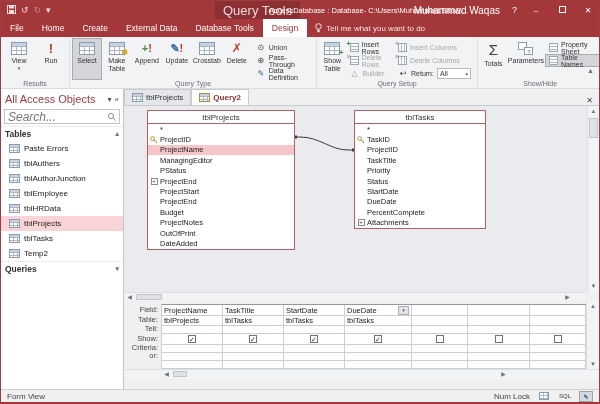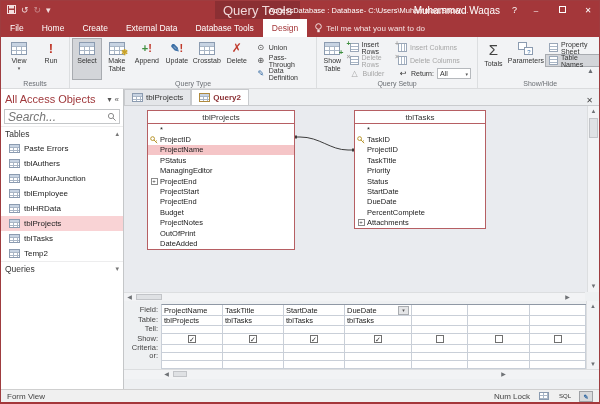--- a/index.html
+++ b/index.html
@@ -59,21 +59,21 @@
   .param-ic i:first-child { left:0; top:0; } .param-ic i:last-child { right:0; bottom:0; }
 
   
   .main { position:absolute; left:0; top:88px; width:100%; height:301px; display:flex; }
   .sidebar { width:126px; background:#fff; border-right:1px solid #c4c6c8; display:flex; flex-direction:column; }
   .sb-header { height:20px; display:flex; align-items:center; padding:0 4px; }
   .sb-title { flex:1; color:#a0393c; font-size:11px; }
   .sb-hicons { display:flex; gap:3px; color:#555; font-size:8px; }
   .sb-search { height:15px; margin:0 3px 2px 3px; border:1px solid #c4c6c8; display:flex; align-items:center; background:#fff; }
   .sb-search input { flex:1; border:0; outline:0; font-size:12px; font-style:italic; color:#777; width:80px; padding:0 3px; font-family:"Liberation Sans", sans-serif; background:transparent; }
-  .sb-group { height:15px; display:flex; align-items:center; padding:0 4px; border-top:1px solid #ededee; font-size:8.5px; font-weight:normal; color:#333; }
+  .sb-group { height:15px; display:flex; align-items:center; padding:0 4px; border-top:1px solid #ededee; font-size:8.5px; font-weight:bold; color:#333; }
   .sb-group .grow { flex:1; }
   .sb-chev { font-size:7px; color:#777; }
   .nav-item { height:15px; display:flex; align-items:center; gap:4px; padding-left:8px; font-size:8px; color:#222; }
   .nav-item.selected { background:#f9d3d5; }
   .tbl-ic { width:11px; height:9px; border:1px solid #8b9bb0; background:#fff; flex:0 0 auto;
     background-image:linear-gradient(#c7d3e2 0 2px, rgba(0,0,0,0) 2px),
       repeating-linear-gradient(to right, rgba(0,0,0,0) 0 3px, #a9b6c6 3px 4px),
       repeating-linear-gradient(to bottom, rgba(0,0,0,0) 0 2px, #a9b6c6 2px 3px); }
 
   .content { flex:1; display:flex; flex-direction:column; position:relative; }
@@ -408,25 +408,25 @@
                   </svg>
                 </span>
                 <span>ProjectID</span>
               </div>
               <div class="fl-row fl-selected">
                 <span class="fl-marker"></span>
                 <span>ProjectName</span>
               </div>
               <div class="fl-row">
                 <span class="fl-marker"></span>
+                <span>ManagingEditor</span>
+              </div>
+              <div class="fl-row">
+                <span class="fl-marker"></span>
                 <span>PStatus</span>
-              </div>
-              <div class="fl-row">
-                <span class="fl-marker"></span>
-                <span>ManagingEditor</span>
               </div>
               <div class="fl-row">
                 <span class="fl-marker">
                   <span class="plusbox">+</span>
                 </span>
                 <span>ProjectEnd</span>
               </div>
               <div class="fl-row">
                 <span class="fl-marker"></span>
                 <span>ProjectStart</span>

